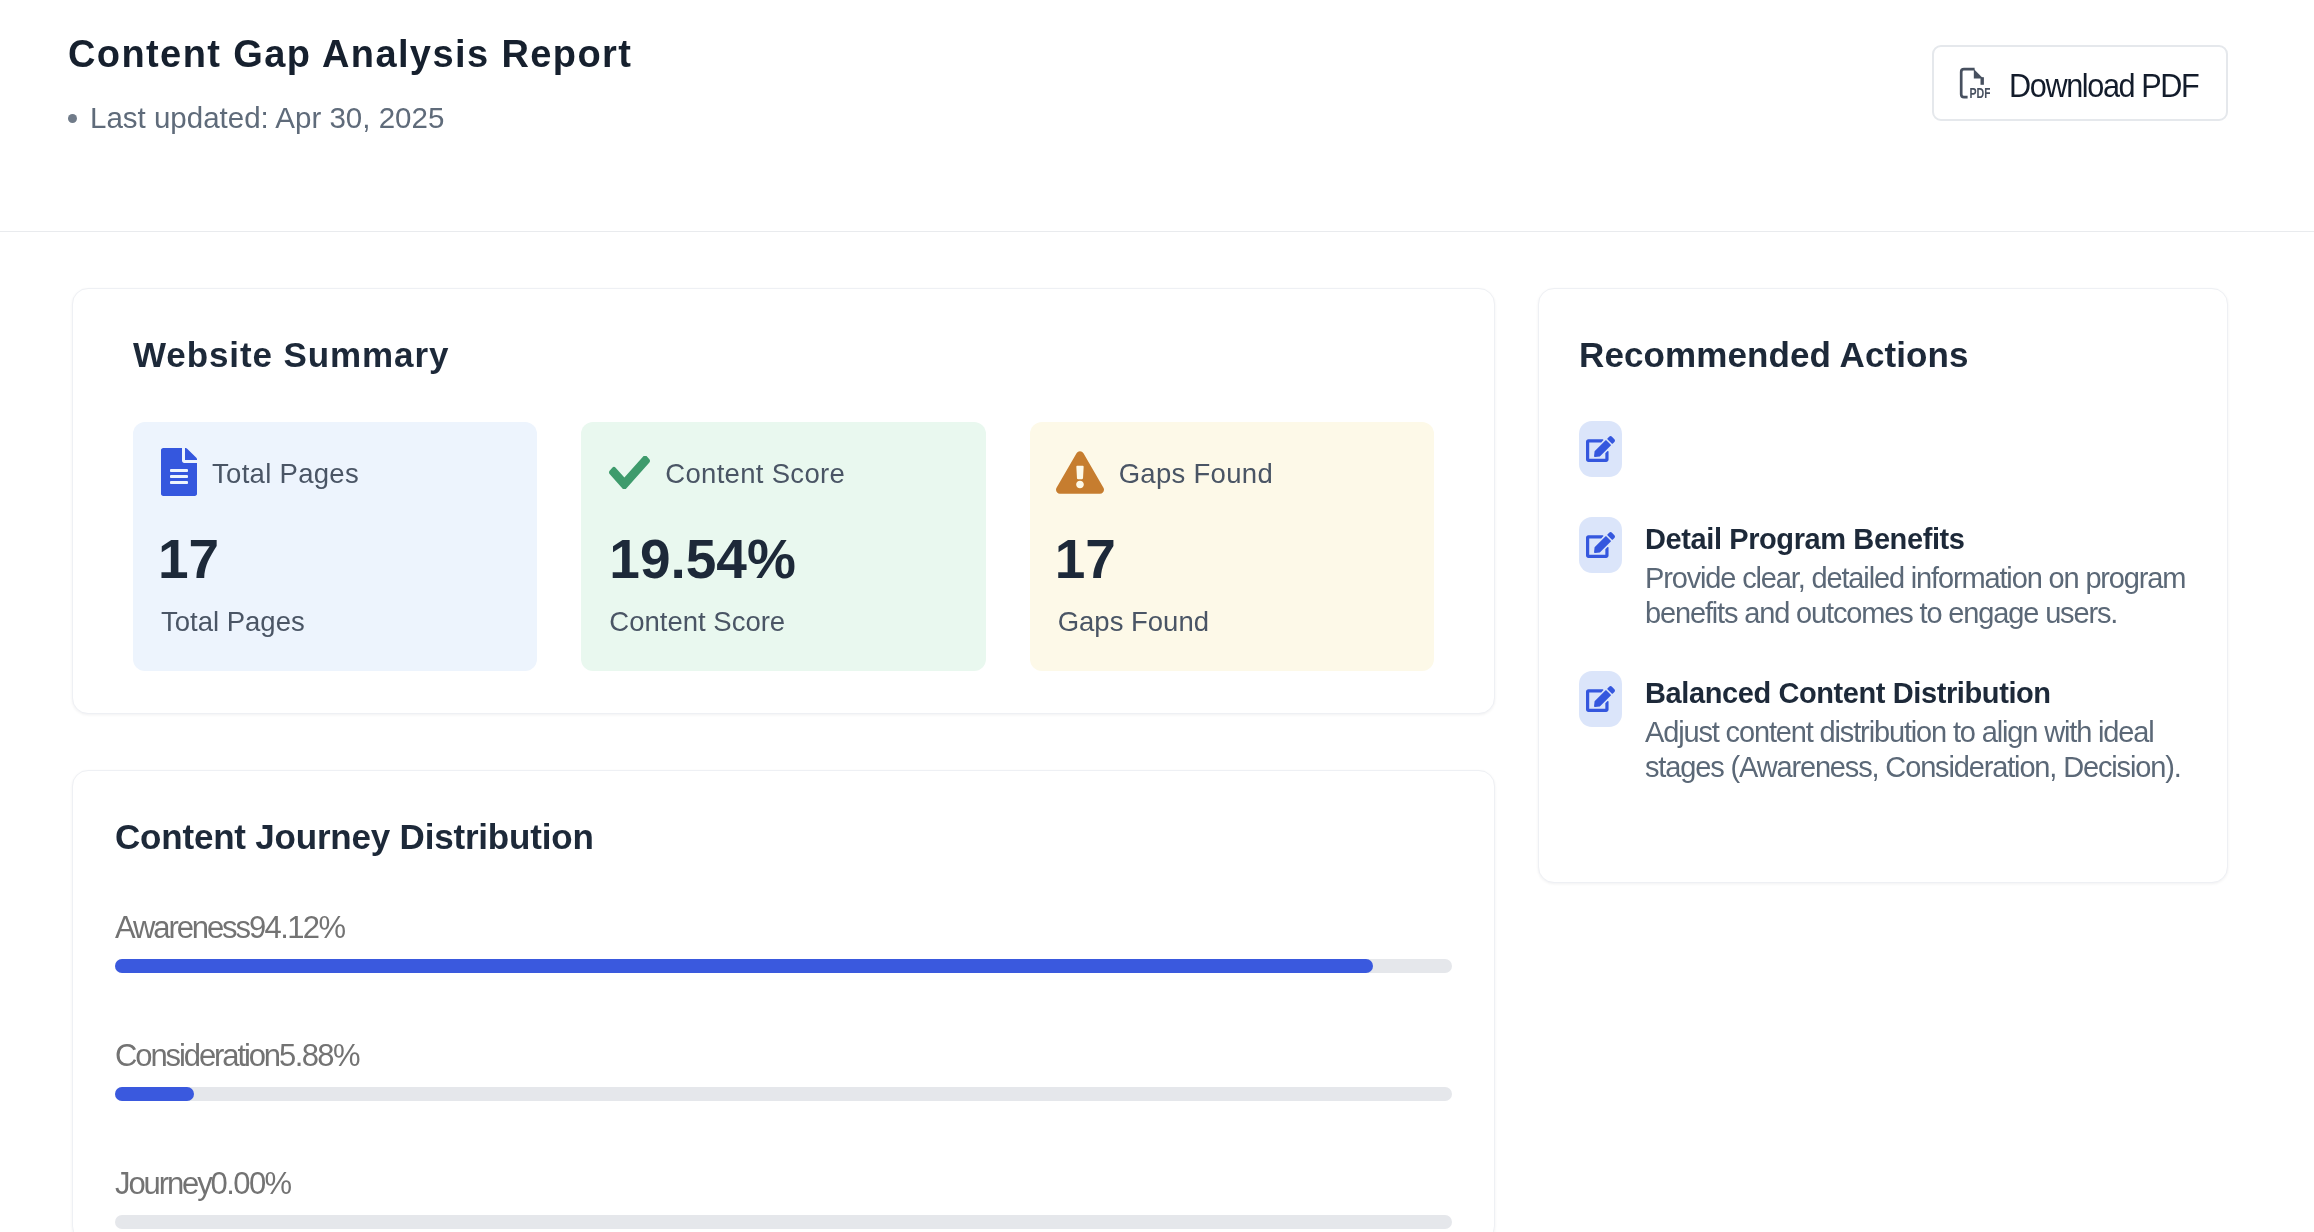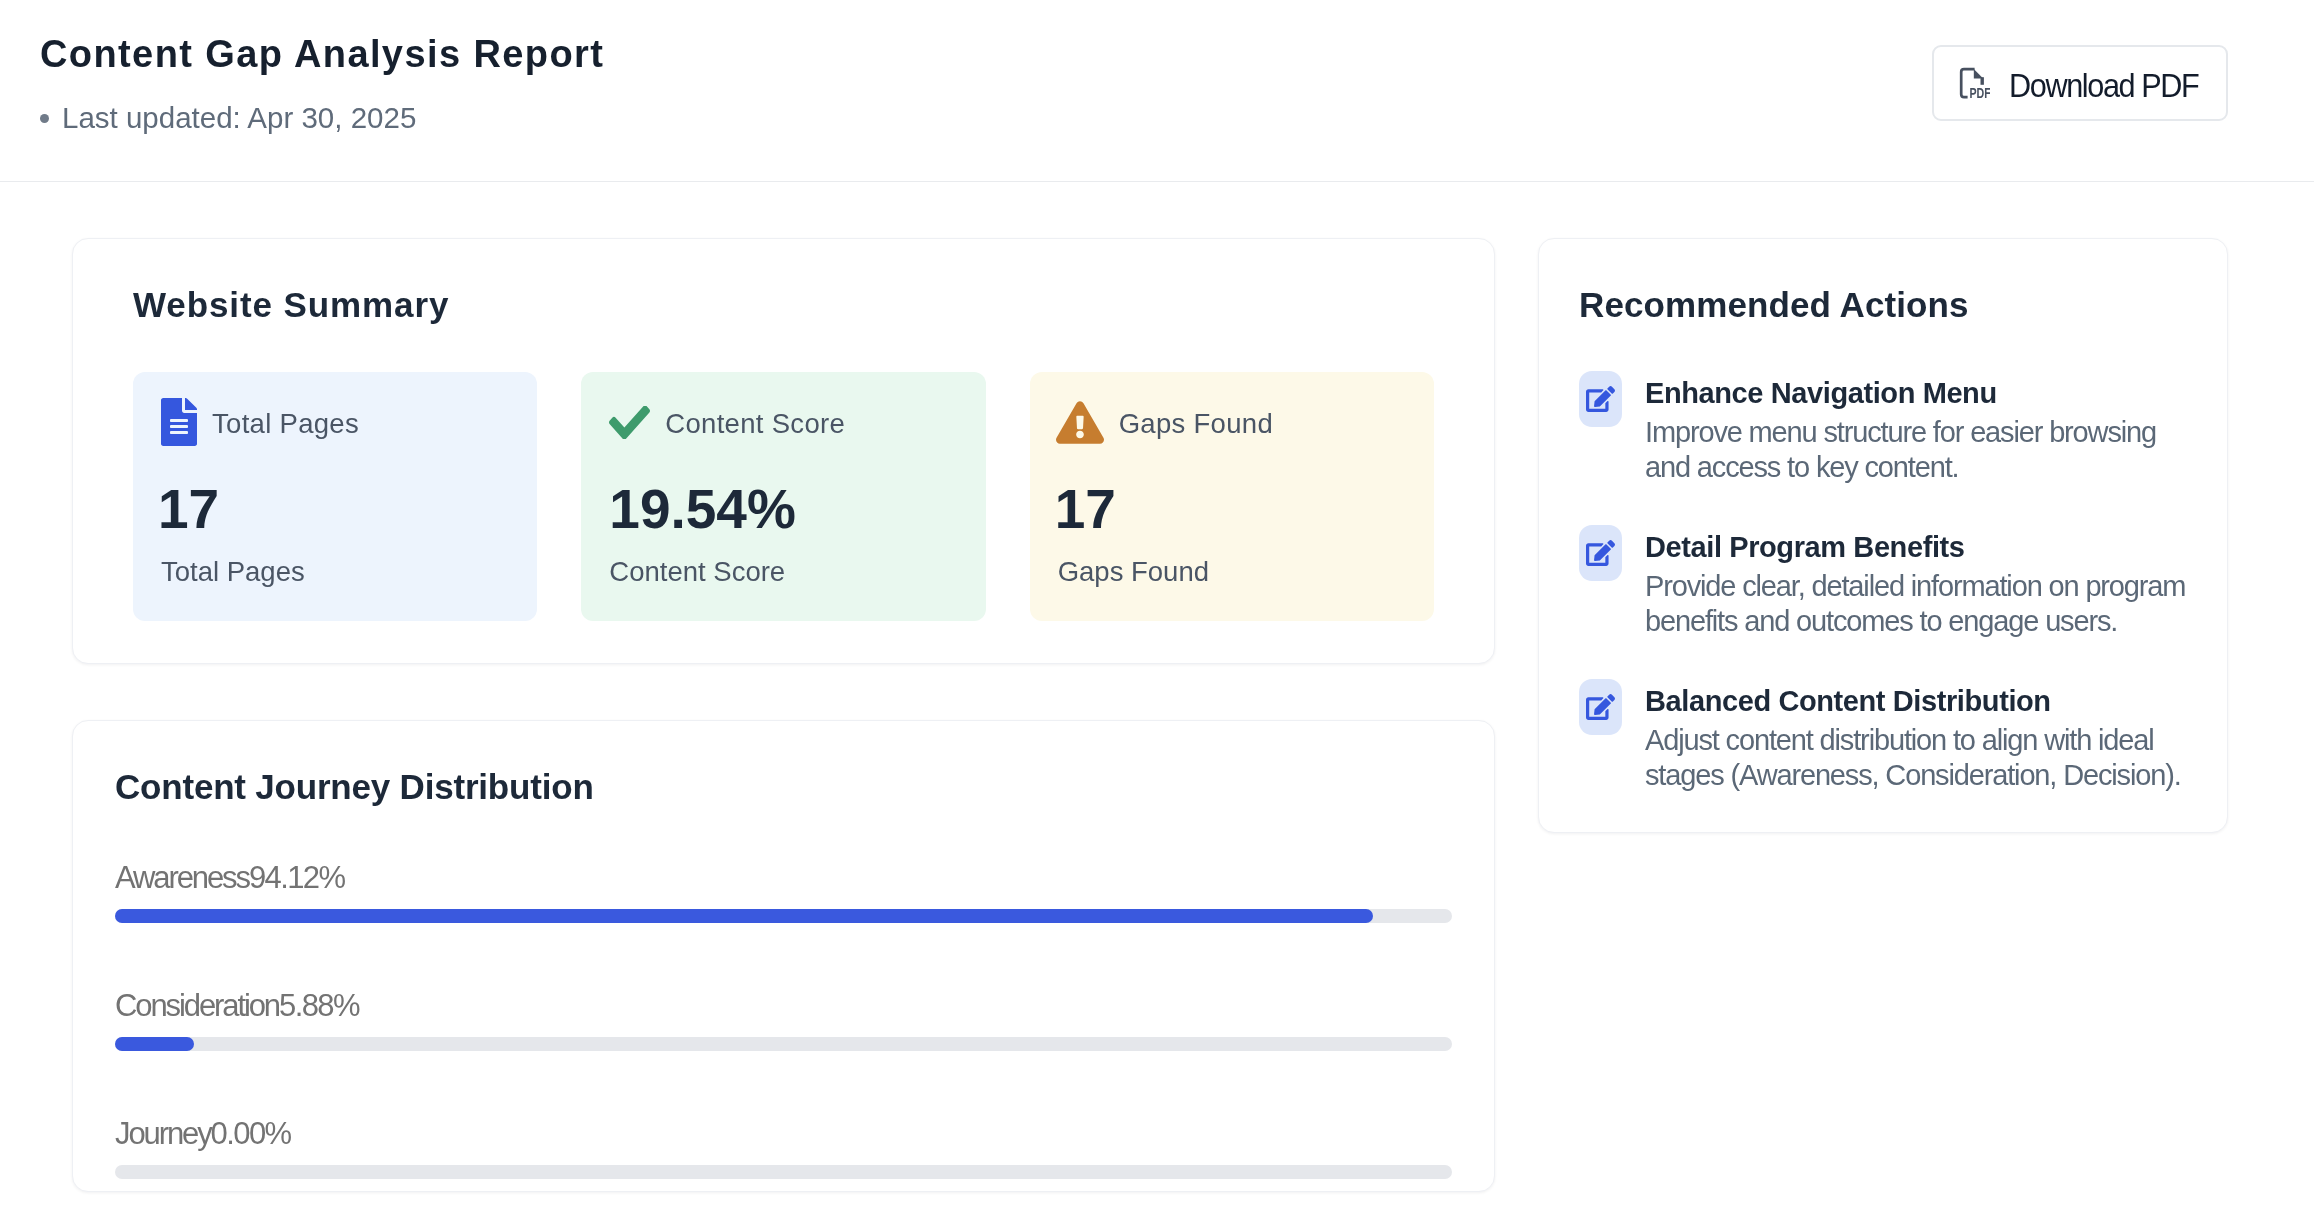--- a/index.html
+++ b/index.html
@@ -1,15 +1,15 @@
 <!DOCTYPE html>
 <html><head><meta charset="utf-8"><style>
 *{margin:0;padding:0;box-sizing:border-box}
 html,body{width:2314px;height:1232px;background:#fff;font-family:"Liberation Sans",sans-serif;color:#1d2939;-webkit-font-smoothing:antialiased;will-change:transform}
-.header{height:182px;border-bottom:1px solid #e9ebee;padding:31px 0 0 40px;position:relative}
+.header{height:232px;border-bottom:1px solid #e9ebee;padding:31px 0 0 68px;position:relative}
 .h1{font-size:38px;letter-spacing:1.4px;font-weight:700;line-height:46px;color:#16202e}
 .sub{margin-top:23px;font-size:29.5px;letter-spacing:0;color:#5f6b7a;line-height:36px;display:flex;align-items:center}
 .dot{width:9px;height:9px;border-radius:50%;background:#707b89;margin-right:13px;flex:none}
 .btn{position:absolute;top:45px;right:86px;width:296px;height:76px;border:2px solid #e5e8ec;border-radius:9px;display:flex;align-items:center;padding-left:24px;gap:19px;font-size:33px;white-space:nowrap;line-height:39px;letter-spacing:0;color:#131c2b;background:#fff}
 .main{display:flex;gap:43px;padding:56px 86px 0 72px}
 .colL{width:1423px;flex:none}
 .colR{flex:1}
 .card{background:#fff;border:1px solid #eef0f4;border-radius:16px;box-shadow:0 1px 3px rgba(16,24,40,.06)}
 h2{font-size:35px;line-height:50px;font-weight:700;letter-spacing:-.5px;color:#1d2939}
 .cardA{padding:41px 60px 0;height:426px}
@@ -115,24 +115,20 @@
   </div>
   <div class="colR">
     <div class="card cardC">
       <h2 style="letter-spacing:.1px">Recommended Actions</h2>
       <div class="item first">
         <div class="chip">
             <svg width="29" height="26" viewBox="0 0 576 512">
               <path fill="#3557de" d="M402.6 83.2l90.2 90.2c3.8 3.8 3.8 10 0 13.8L274.4 405.6l-92.8 10.3c-12.4 1.4-22.9-9.1-21.5-21.5l10.3-92.8L388.8 83.2c3.8-3.8 10-3.8 13.8 0zm162-22.9l-48.8-48.8c-15.2-15.2-39.9-15.2-55.2 0l-35.4 35.4c-3.8 3.8-3.8 10 0 13.8l90.2 90.2c3.8 3.8 10 3.8 13.8 0l35.4-35.4c15.2-15.3 15.2-40 0-55.2zM384 346.2V448H64V128h229.8c3.2 0 6.2-1.3 8.5-3.5l40-40c7.6-7.6 2.2-20.5-8.5-20.5H48C21.5 64 0 85.5 0 112v352c0 26.5 21.5 48 48 48h352c26.5 0 48-21.5 48-48V306.2c0-10.7-12.9-16-20.5-8.5l-40 40c-2.2 2.3-3.5 5.3-3.5 8.5z"></path>
             </svg>
           </div>
-        <div>
-          <div class="it">Enhance Navigation Menu</div>
-          <div class="id">Improve menu structure for easier browsing<br>and access to key content.</div>
-        </div>
       </div>
       <div class="item">
         <div class="chip">
             <svg width="29" height="26" viewBox="0 0 576 512">
               <path fill="#3557de" d="M402.6 83.2l90.2 90.2c3.8 3.8 3.8 10 0 13.8L274.4 405.6l-92.8 10.3c-12.4 1.4-22.9-9.1-21.5-21.5l10.3-92.8L388.8 83.2c3.8-3.8 10-3.8 13.8 0zm162-22.9l-48.8-48.8c-15.2-15.2-39.9-15.2-55.2 0l-35.4 35.4c-3.8 3.8-3.8 10 0 13.8l90.2 90.2c3.8 3.8 10 3.8 13.8 0l35.4-35.4c15.2-15.3 15.2-40 0-55.2zM384 346.2V448H64V128h229.8c3.2 0 6.2-1.3 8.5-3.5l40-40c7.6-7.6 2.2-20.5-8.5-20.5H48C21.5 64 0 85.5 0 112v352c0 26.5 21.5 48 48 48h352c26.5 0 48-21.5 48-48V306.2c0-10.7-12.9-16-20.5-8.5l-40 40c-2.2 2.3-3.5 5.3-3.5 8.5z"></path>
             </svg>
           </div>
         <div>
           <div class="it">Detail Program Benefits</div>
           <div class="id">Provide clear, detailed information on program<br>benefits and outcomes to engage users.</div>

